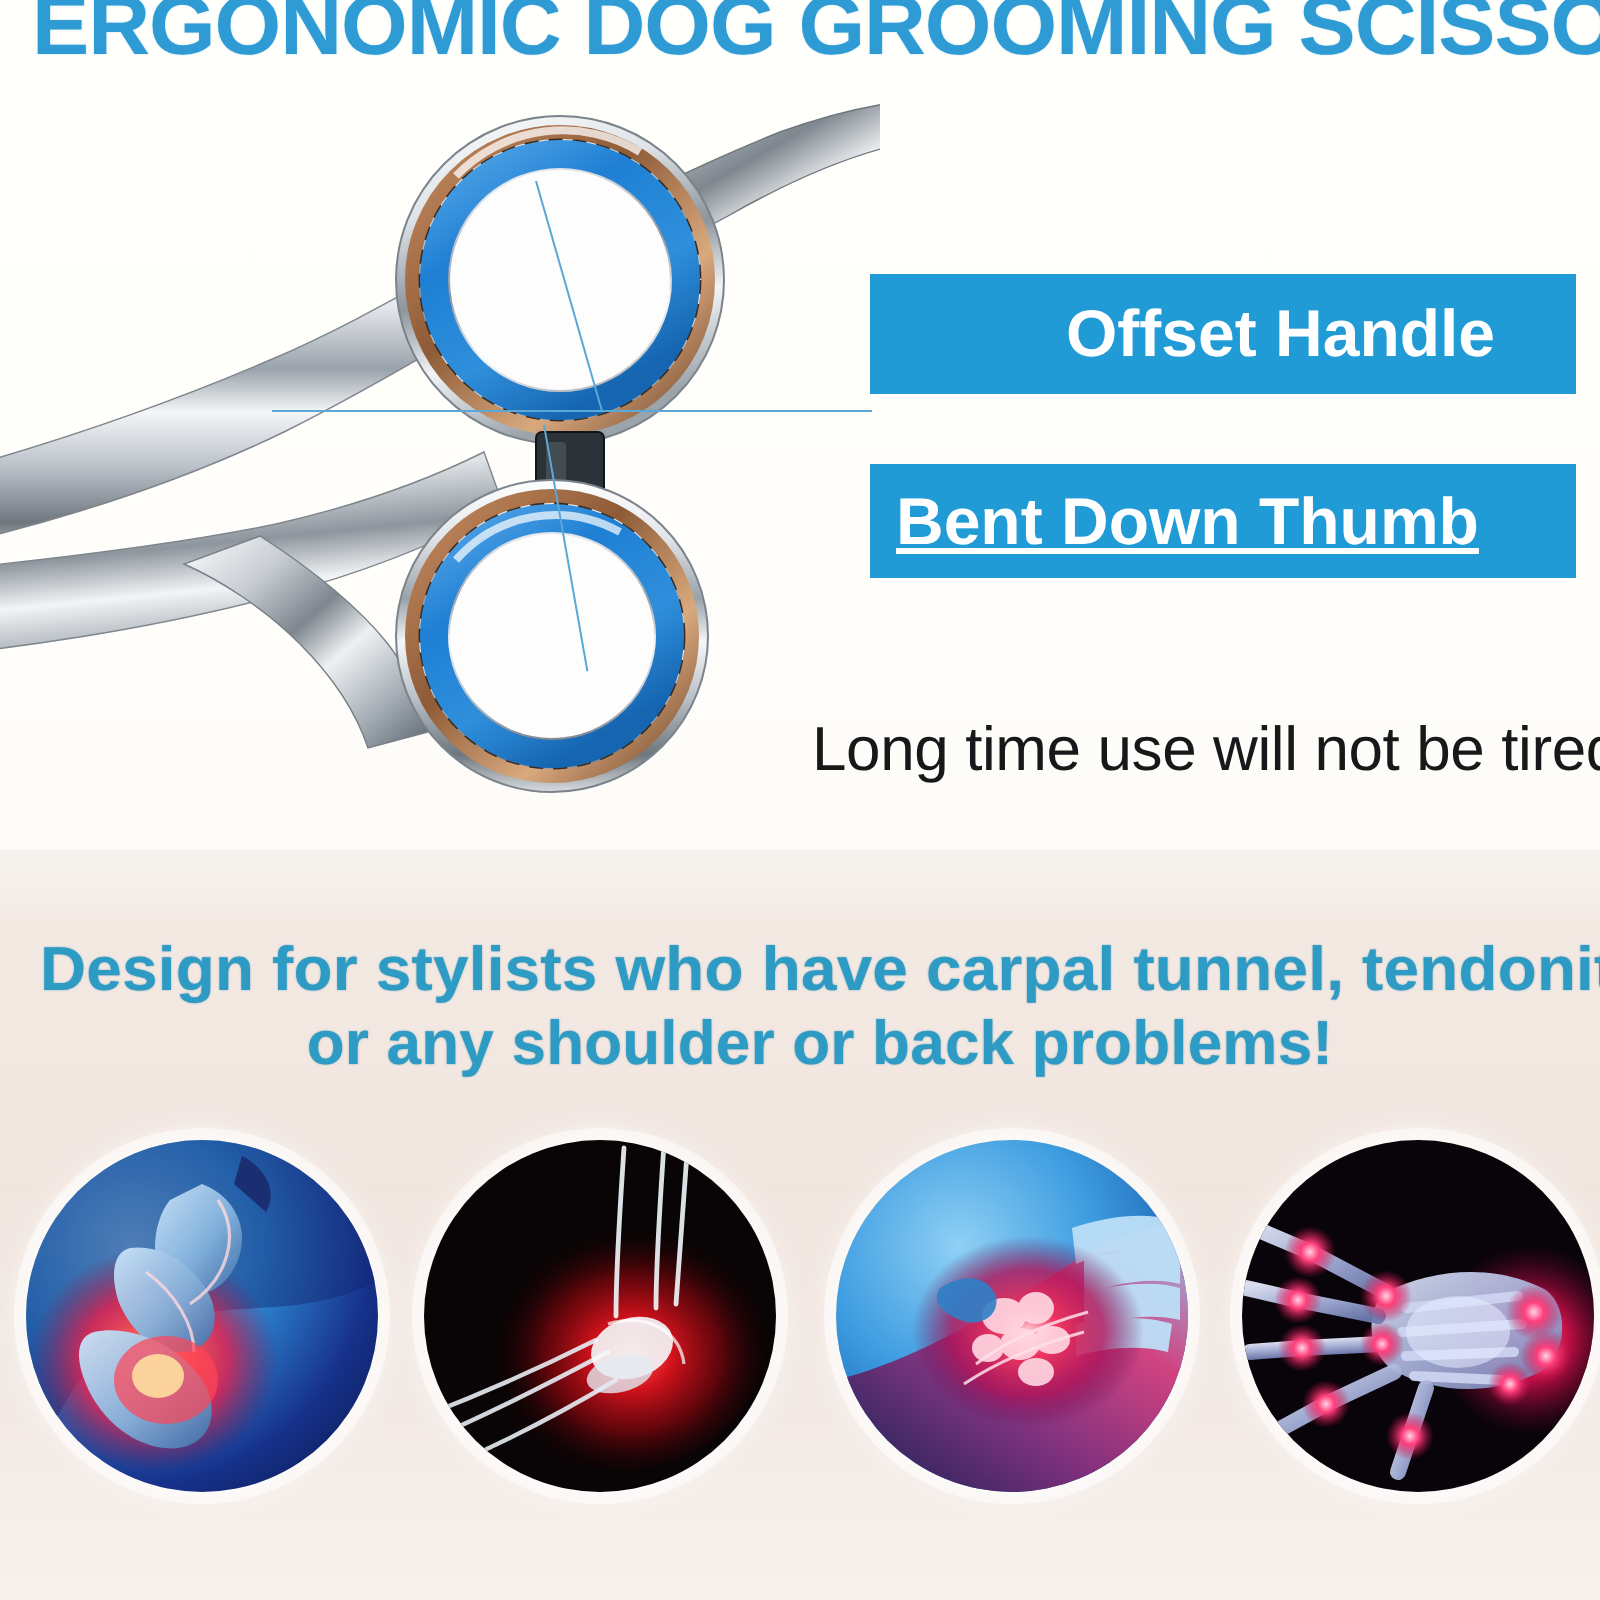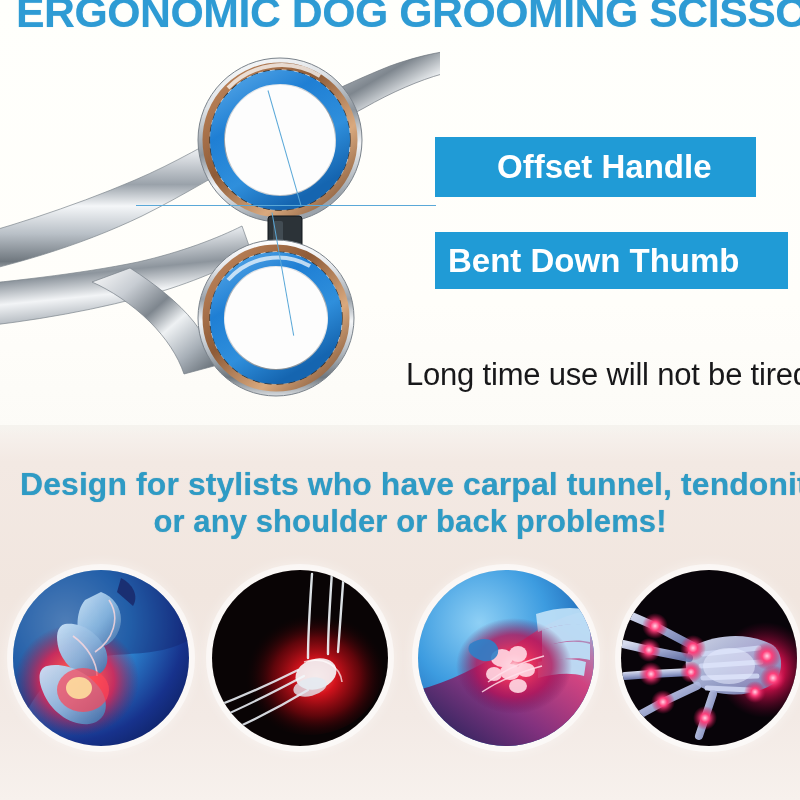--- a/index.html
+++ b/index.html
@@ -81,29 +81,30 @@
     font-weight: bold;
     font-size: 33px;
     display: flex;
     align-items: center;
     letter-spacing: 0px;
     white-space: nowrap;
     overflow: hidden;
   }
   #banner-offset-handle {
     left: 435px; top: 137px;
-    width: 321px; height: 60px;
-    padding-left: 62px;
+    width: 353px; height: 60px;
+    padding-left: 98px;
     box-sizing: border-box;
   }
   #banner-bent-thumb {
     left: 435px; top: 232px;
     width: 353px; height: 57px;
     padding-left: 13px;
     box-sizing: border-box;
+    text-decoration: underline;
   }
 
   #tagline {
     position: absolute;
     left: 406px;
     top: 357px;
     font-size: 31px;
     color: #18181a;
     white-space: nowrap;
     letter-spacing: -0.2px;

